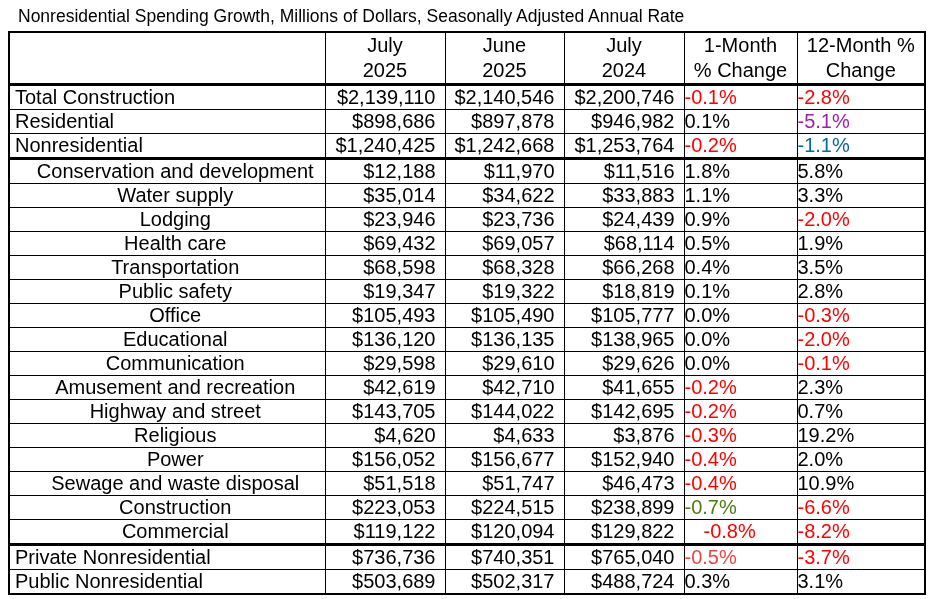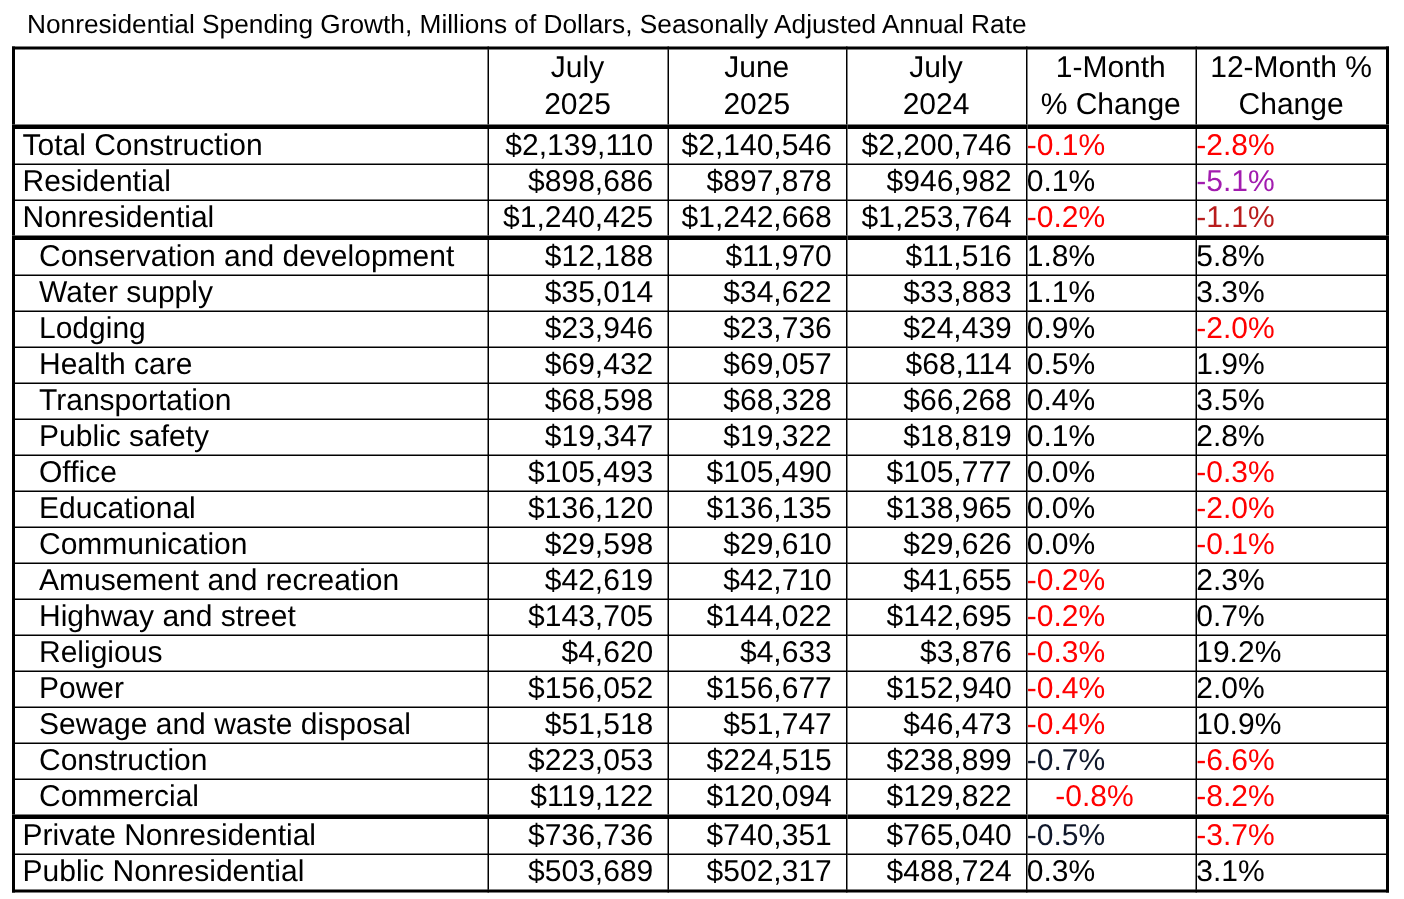--- a/index.html
+++ b/index.html
@@ -43,21 +43,21 @@
     font-weight: normal;
     text-align: center;
     height: 44px;
     line-height: 1.25;
     border-bottom: 3px solid #000000;
   }
   tr.section-end td {
     border-bottom: 3px solid #000000;
   }
   td.label { text-align: left; padding-left: 5px; }
-  td.label.indent { padding-left: 16px; }
+  td.label.indent { padding-left: 16px; text-align: center; }
   td.num { text-align: right; padding-right: 9px; }
   td.pct { text-align: left; padding-right: 11px; }
   .source-note {
     font-size: 13.5px;
     margin: 5px 0 0 18px;
   }
 </style>
 </head>
 <body>
 
@@ -113,21 +113,21 @@
         <td class="num">$946,982</td>
         <td class="pct">0.1%</td>
         <td class="pct" style="color: #a21caf;">-5.1%</td>
       </tr>
       <tr class="section-end">
         <td class="label">Nonresidential</td>
         <td class="num">$1,240,425</td>
         <td class="num">$1,242,668</td>
         <td class="num">$1,253,764</td>
         <td class="pct" style="color: rgb(255, 0, 0);">-0.2%</td>
-        <td class="pct" style="color: #b91c1c; margin-left: 45px;">-1.1%</td>
+        <td class="pct" style="color: #0369a1; margin-left: 45px;">-1.1%</td>
       </tr>
       <tr>
         <td class="label indent">Conservation and development</td>
         <td class="num">$12,188</td>
         <td class="num">$11,970</td>
         <td class="num">$11,516</td>
         <td class="pct">1.8%</td>
         <td class="pct">5.8%</td>
       </tr>
       <tr>
@@ -232,37 +232,37 @@
         <td class="num">$51,747</td>
         <td class="num">$46,473</td>
         <td class="pct" style="color: rgb(255, 0, 0);">-0.4%</td>
         <td class="pct">10.9%</td>
       </tr>
       <tr>
         <td class="label indent">Construction</td>
         <td class="num">$223,053</td>
         <td class="num">$224,515</td>
         <td class="num">$238,899</td>
-        <td class="pct" style="color: #0f172a;">-0.7%</td>
+        <td class="pct" style="color: #4d7c0f;">-0.7%</td>
         <td class="pct" style="color: rgb(255, 0, 0);">-6.6%</td>
       </tr>
       <tr class="section-end">
         <td class="label indent">Commercial</td>
         <td class="num">$119,122</td>
         <td class="num">$120,094</td>
         <td class="num">$129,822</td>
         <td class="pct" style="color: rgb(255, 0, 0); padding-left: 19px;">-0.8%</td>
         <td class="pct" style="color: rgb(255, 0, 0);">-8.2%</td>
       </tr>
       <tr>
         <td class="label">Private Nonresidential</td>
         <td class="num">$736,736</td>
         <td class="num">$740,351</td>
         <td class="num">$765,040</td>
-        <td class="pct" style="color: #0f172a;">-0.5%</td>
+        <td class="pct" style="color: #ef4444;">-0.5%</td>
         <td class="pct" style="color: rgb(255, 0, 0);">-3.7%</td>
       </tr>
       <tr>
         <td class="label">Public Nonresidential</td>
         <td class="num">$503,689</td>
         <td class="num">$502,317</td>
         <td class="num">$488,724</td>
         <td class="pct">0.3%</td>
         <td class="pct">3.1%</td>
       </tr>

